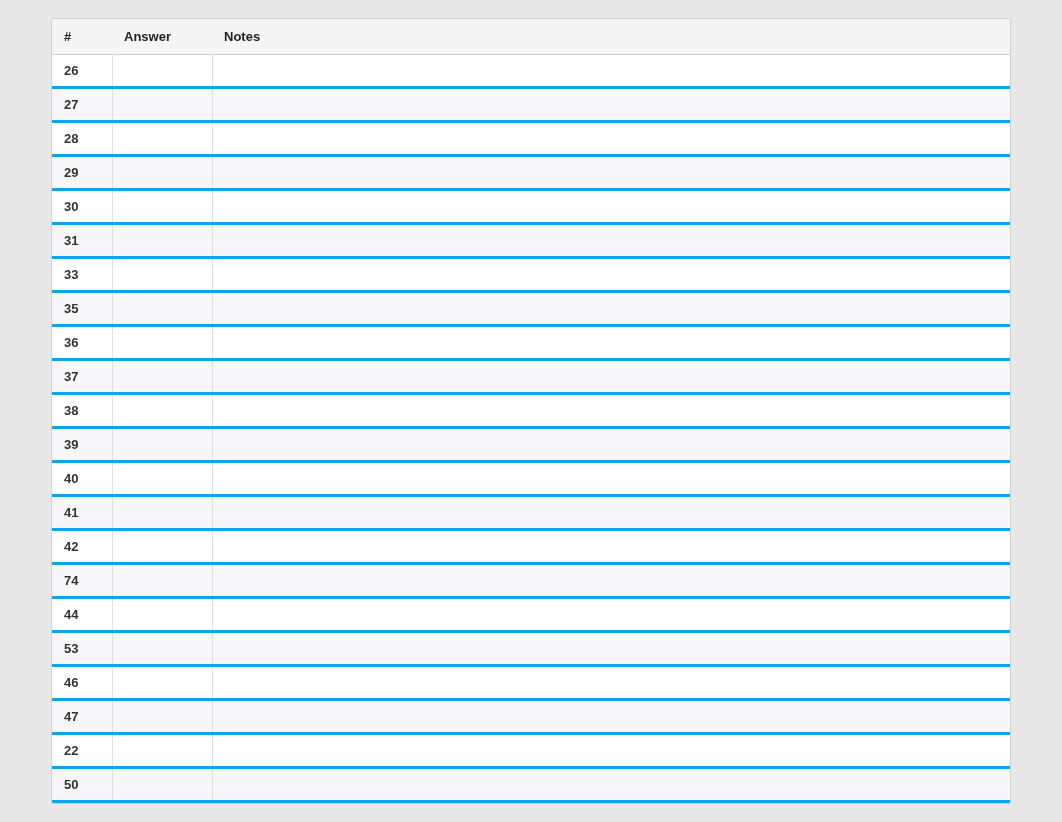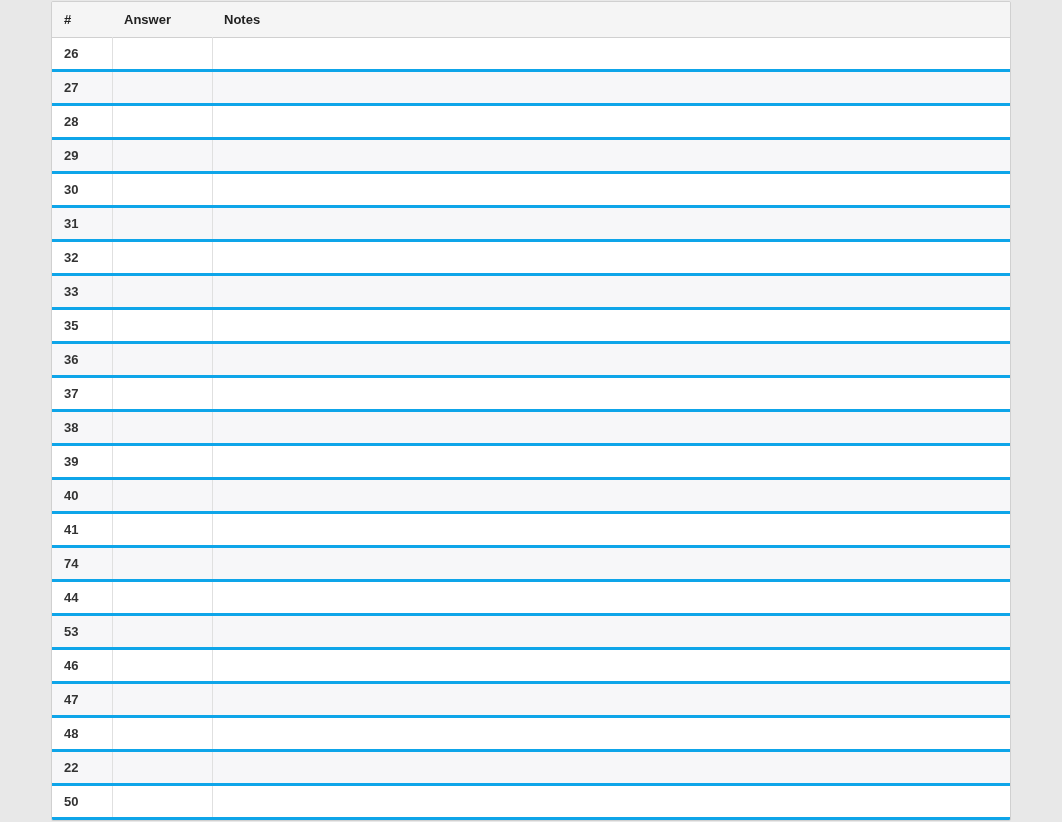--- a/index.html
+++ b/index.html
@@ -132,25 +132,20 @@
           <td class="col-number">30</td>
           <td class="col-answer"></td>
           <td class="col-notes"></td>
         </tr>
         <tr>
           <td class="col-number">31</td>
           <td class="col-answer"></td>
           <td class="col-notes"></td>
         </tr>
         <tr>
-          <td class="col-number">32</td>
-          <td class="col-answer"></td>
-          <td class="col-notes"></td>
-        </tr>
-        <tr>
           <td class="col-number">33</td>
           <td class="col-answer"></td>
           <td class="col-notes"></td>
         </tr>
         <tr>
           <td class="col-number">35</td>
           <td class="col-answer"></td>
           <td class="col-notes"></td>
         </tr>
         <tr>
@@ -177,20 +172,25 @@
           <td class="col-number">40</td>
           <td class="col-answer"></td>
           <td class="col-notes"></td>
         </tr>
         <tr>
           <td class="col-number">41</td>
           <td class="col-answer"></td>
           <td class="col-notes"></td>
         </tr>
         <tr>
+          <td class="col-number">42</td>
+          <td class="col-answer"></td>
+          <td class="col-notes"></td>
+        </tr>
+        <tr>
           <td class="col-number">74</td>
           <td class="col-answer"></td>
           <td class="col-notes"></td>
         </tr>
         <tr>
           <td class="col-number">44</td>
           <td class="col-answer"></td>
           <td class="col-notes"></td>
         </tr>
         <tr>
@@ -198,25 +198,20 @@
           <td class="col-answer"></td>
           <td class="col-notes"></td>
         </tr>
         <tr>
           <td class="col-number">46</td>
           <td class="col-answer"></td>
           <td class="col-notes"></td>
         </tr>
         <tr>
           <td class="col-number">47</td>
-          <td class="col-answer"></td>
-          <td class="col-notes"></td>
-        </tr>
-        <tr>
-          <td class="col-number">48</td>
           <td class="col-answer"></td>
           <td class="col-notes"></td>
         </tr>
         <tr>
           <td class="col-number">22</td>
           <td class="col-answer"></td>
           <td class="col-notes"></td>
         </tr>
         <tr>
           <td class="col-number">50</td>

